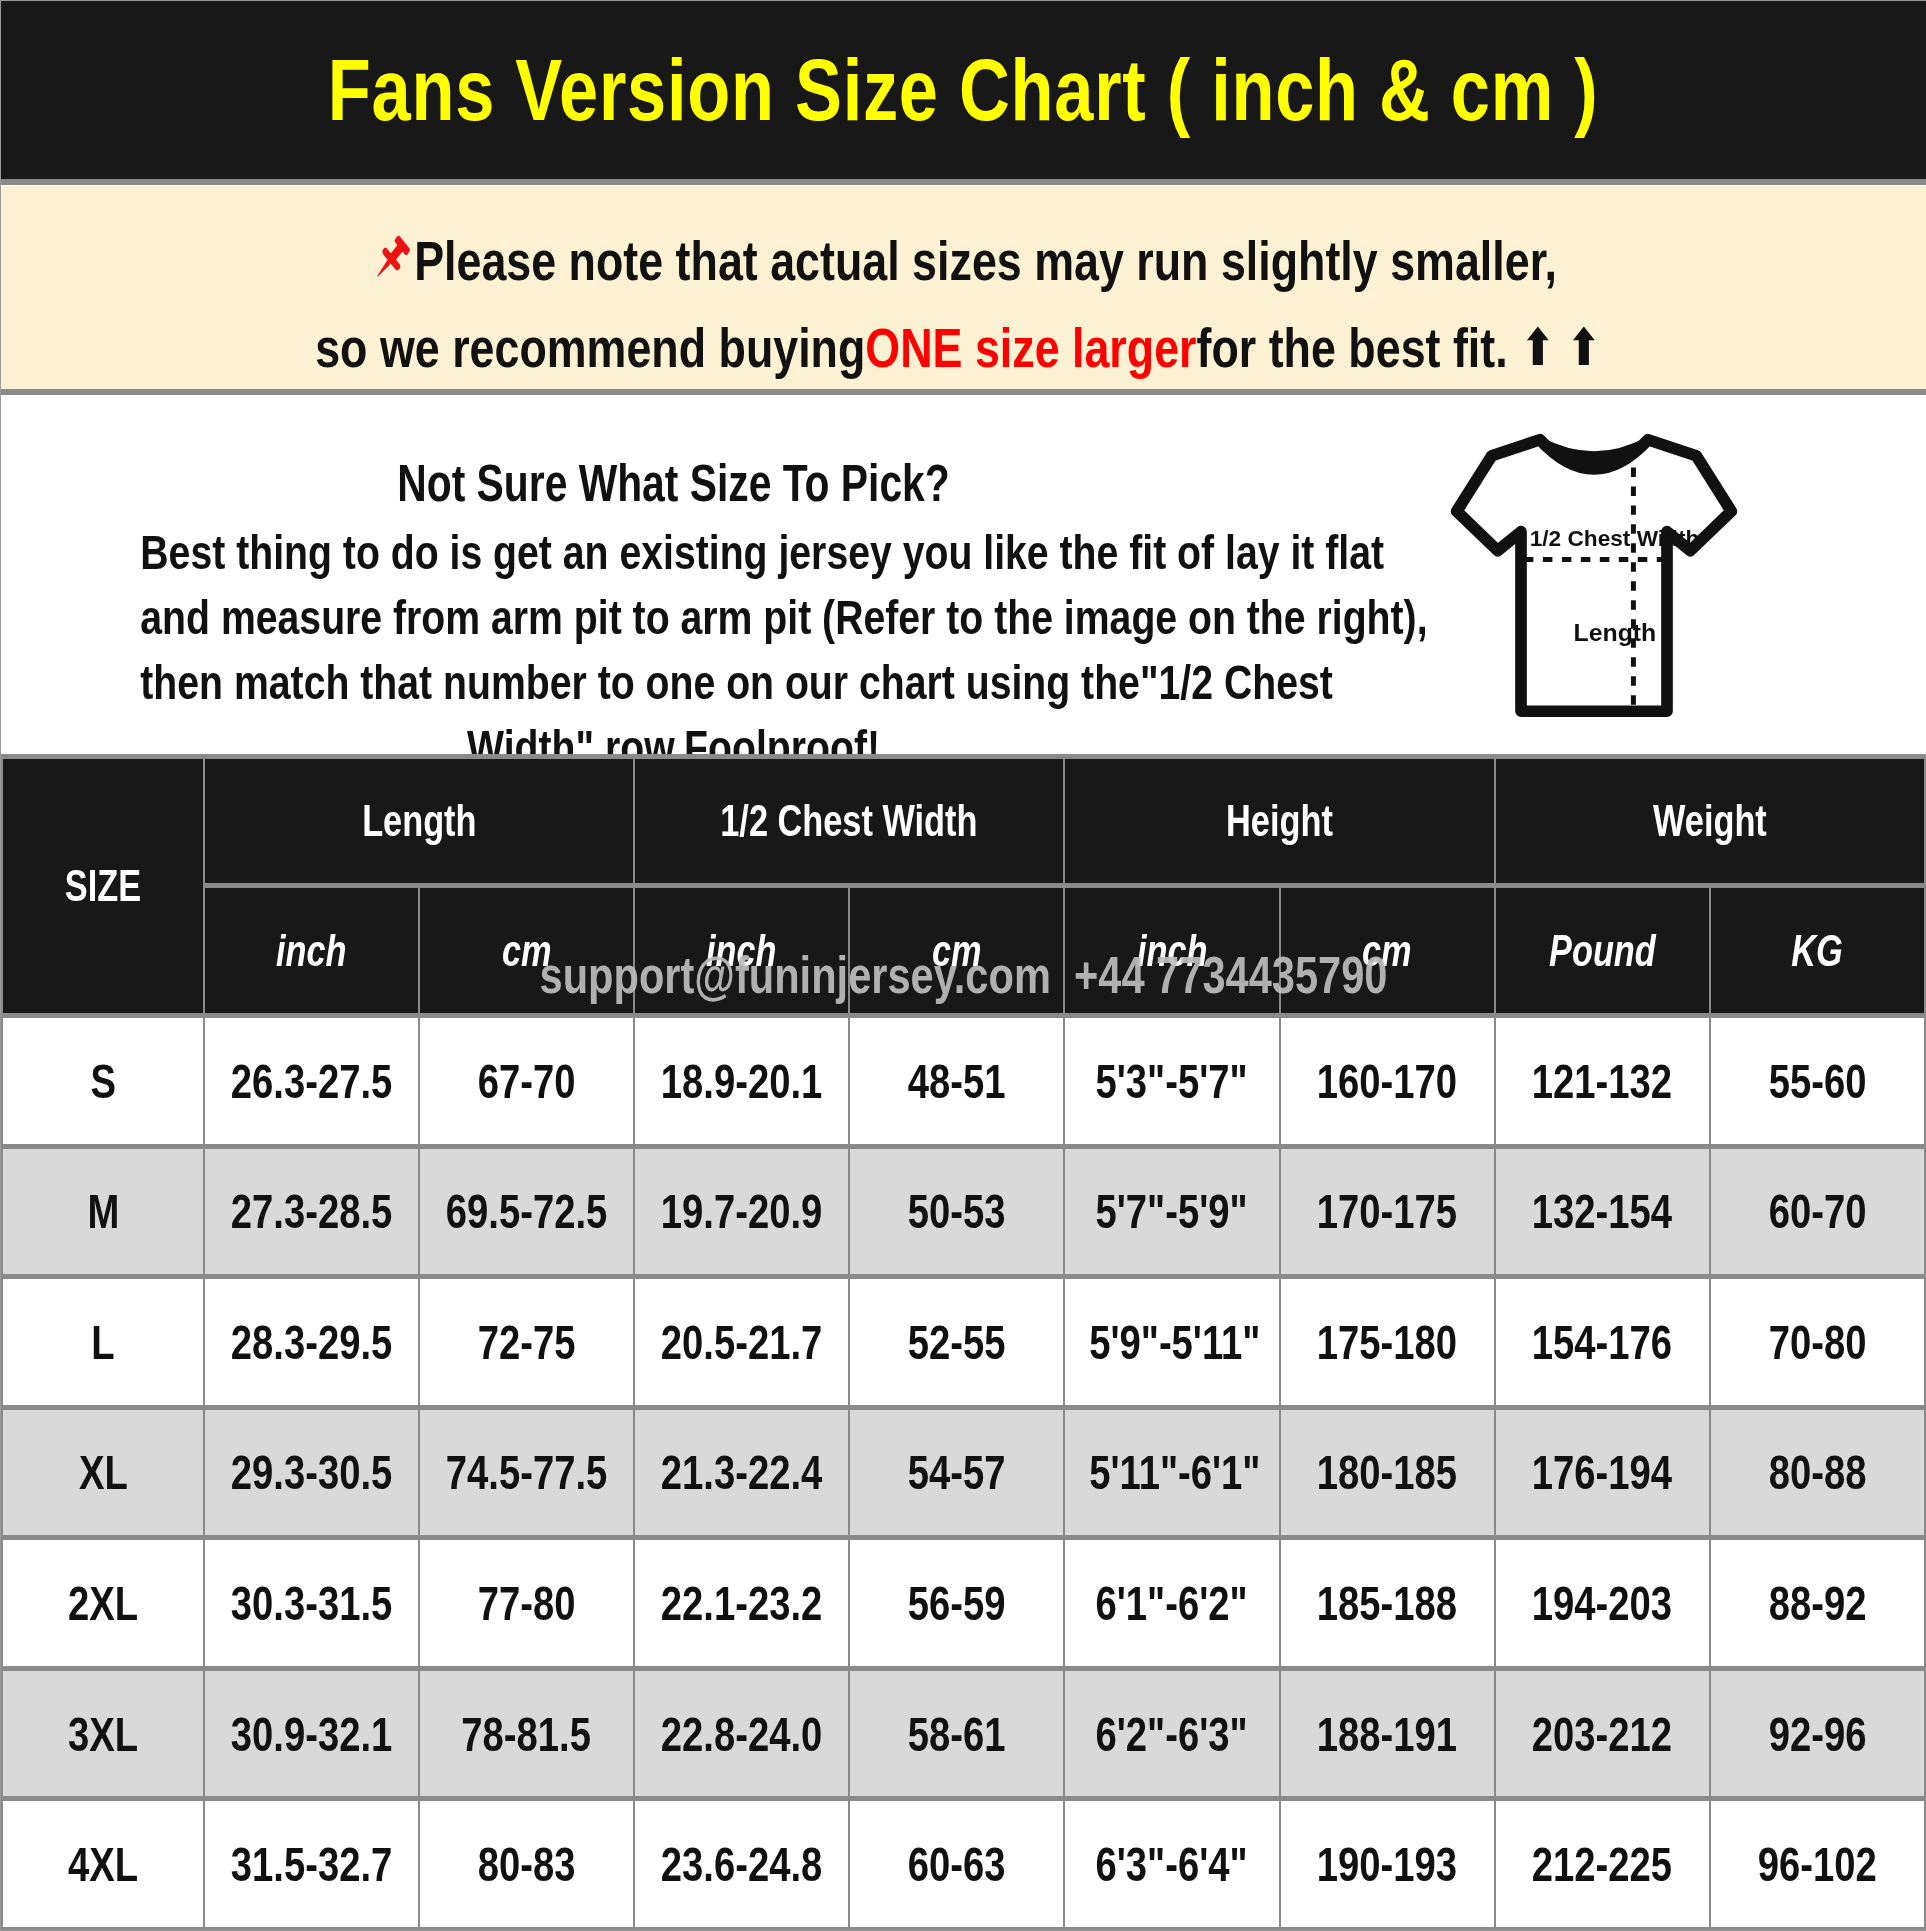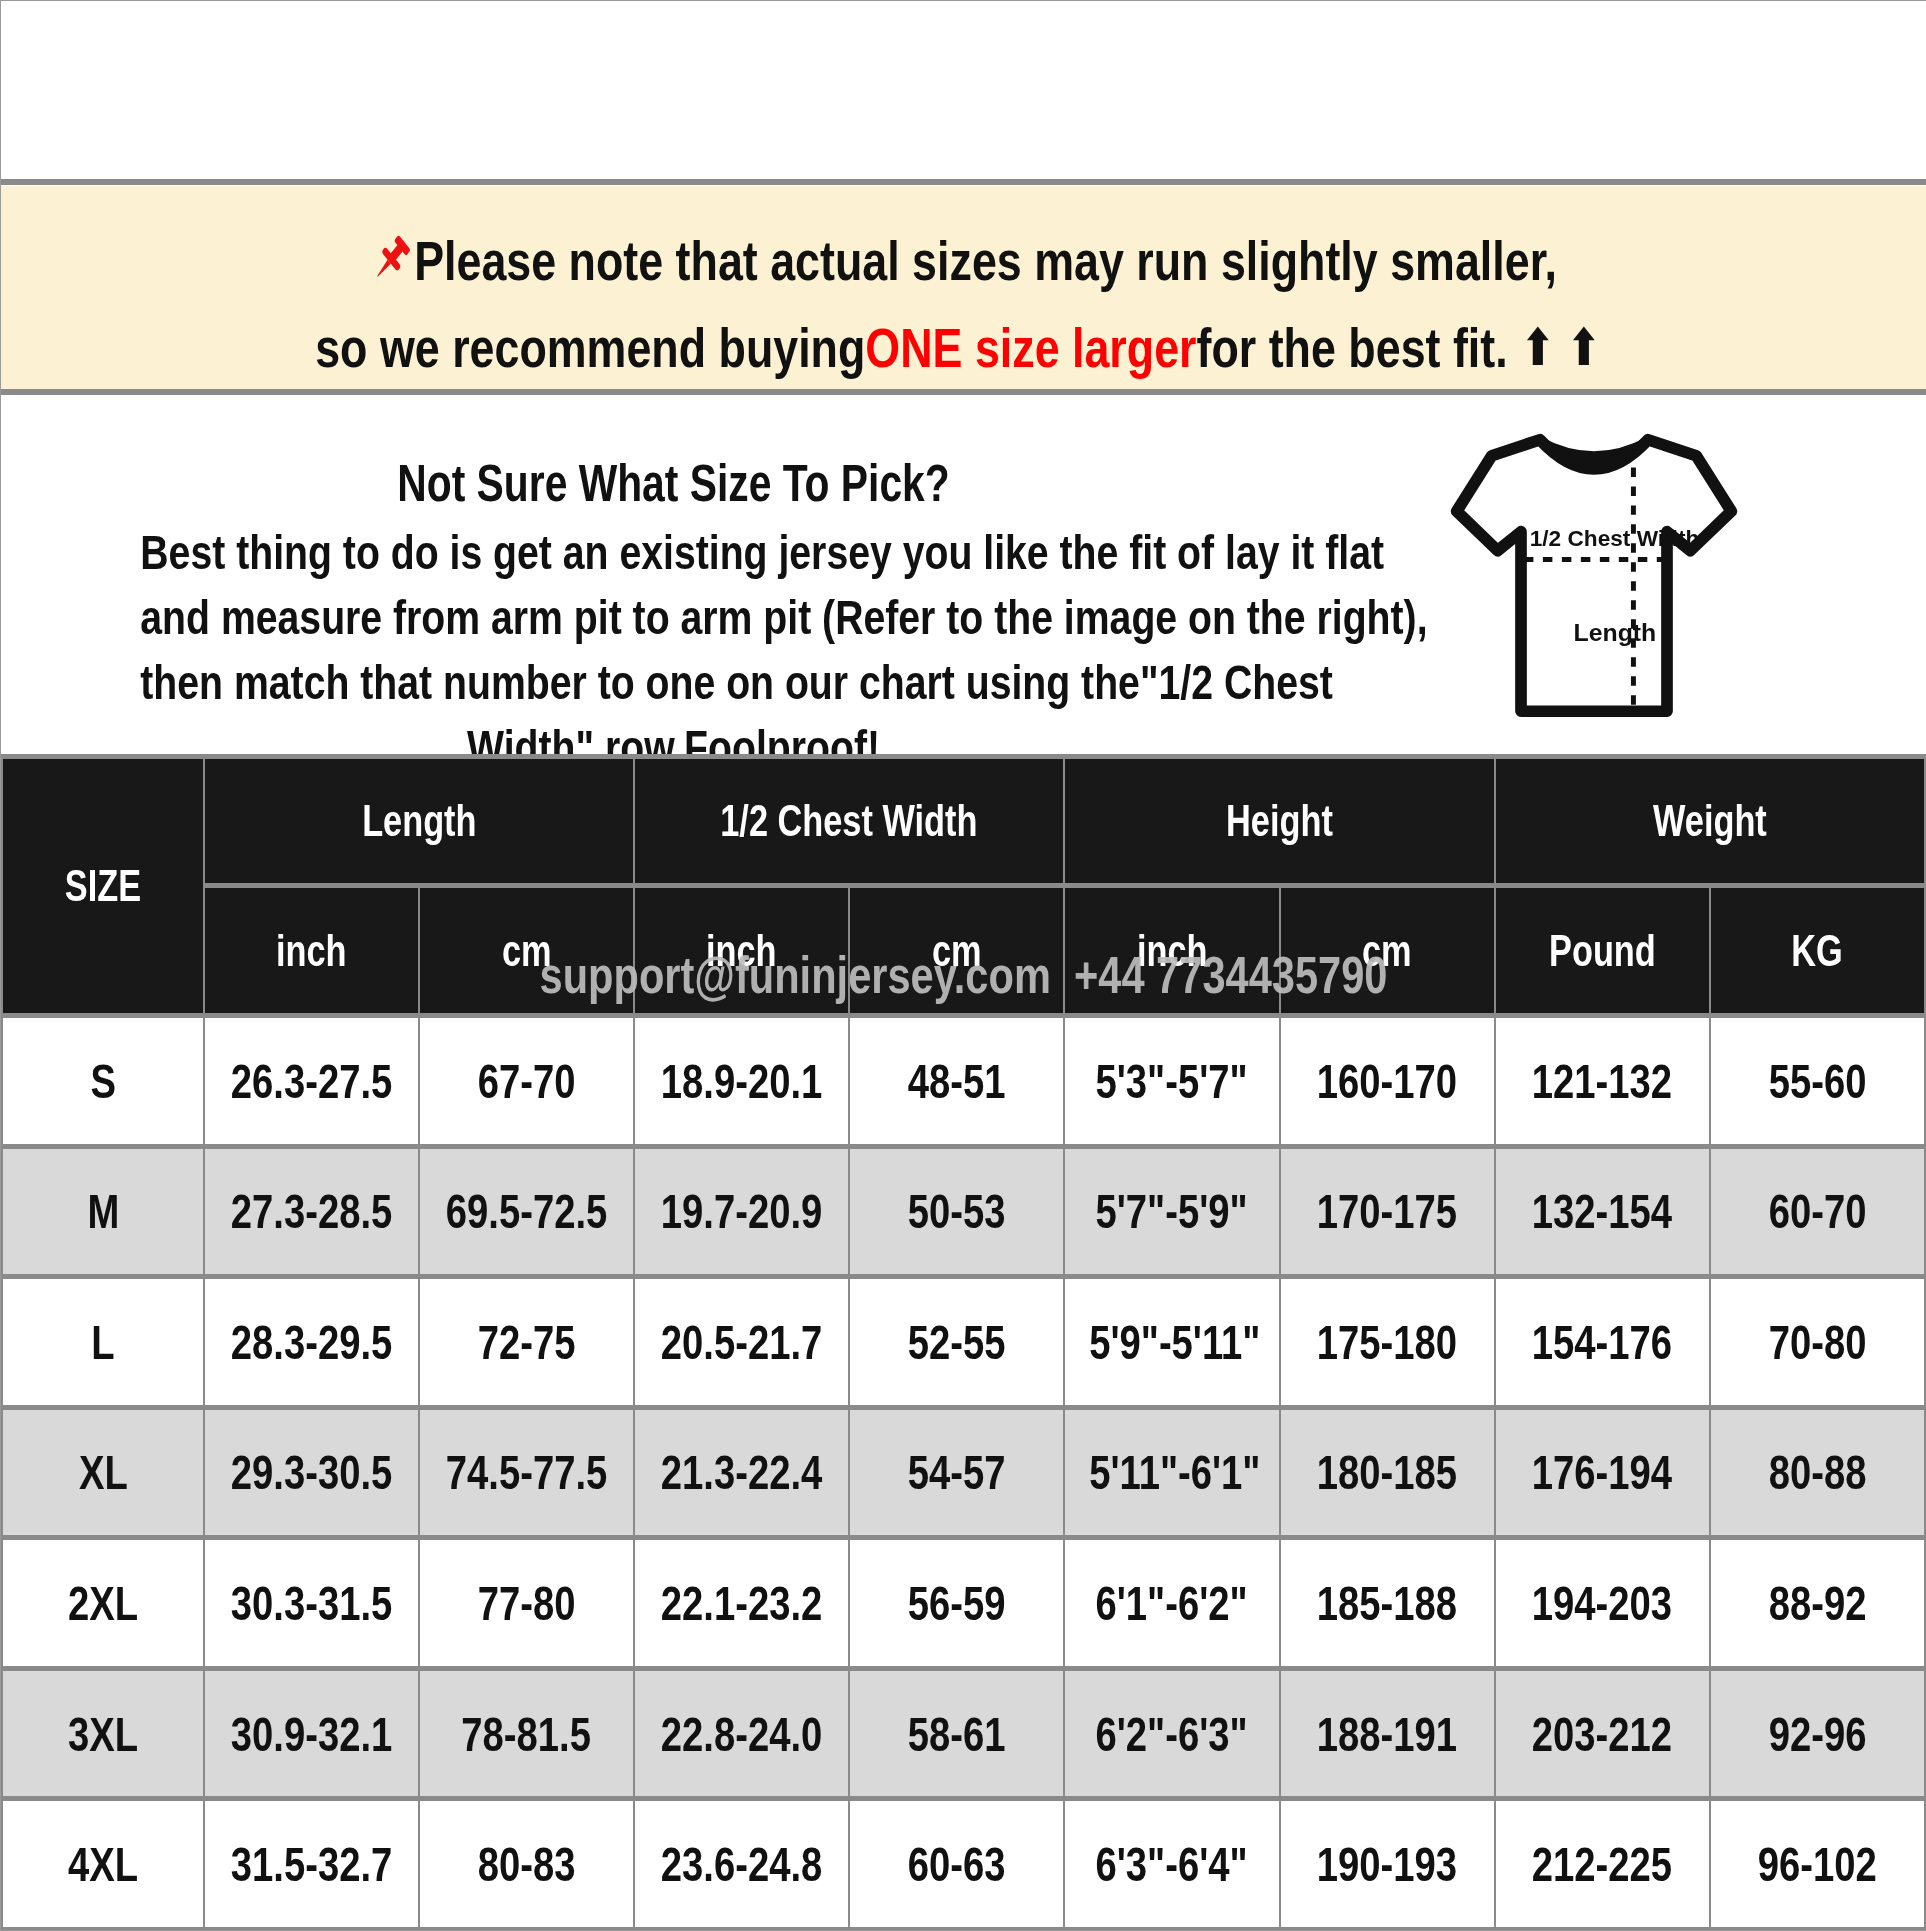--- a/index.html
+++ b/index.html
@@ -45,34 +45,37 @@
   .shirt text{font-family:"Liberation Sans","DejaVu Sans",sans-serif;font-weight:bold;fill:#111;}
 
   
   .sec-table{top:753px;height:1178px;}
   table.size{width:100%;height:100%;border-collapse:collapse;table-layout:fixed;}
   table.size th,table.size td{
     border:2.8px solid #8a8a8a;border-top-width:5.5px;border-bottom-width:5.5px;
     text-align:center;vertical-align:middle;padding:0;overflow:visible;
   }
   table.size th{background:#181818;color:#ffffff;font-size:44px;}
-  tr.hrow1{height:129px;} tr.hrow2{height:130px;}
+  tr.hrow1{height:129px;} tr.hrow2{height:130px;font-style:italic;}
   td.cell{font-size:49px;color:#111;background:#ffffff;}
   tr.alt td.cell{background:#d9d9d9;}
   col.c-size{width:10.5%;}
 
   
   .watermark{position:absolute;left:0;right:0;top:944px;z-index:6;text-align:center;
              font-size:52px;color:#bdbdbd;opacity:0.92;pointer-events:none;}
 </style>
 </head>
 <body>
 
 <div id="canvas">
 
+  <div class="sec sec-header">
+    <div class="title sqz">Fans Version Size Chart ( inch &amp; cm )</div>
+  </div>
 
   <div class="sec divider div1"></div>
 
   <div class="sec sec-note">
     <div class="note-line sqz">
       <svg class="pin" viewBox="0 0 64 64" aria-hidden="true">
         <g transform="rotate(45 32 30)" fill="#ee1111">
           <rect x="19" y="2" width="26" height="10" rx="3"></rect>
           <rect x="26.5" y="10" width="11" height="17"></rect>
           <rect x="15" y="26" width="34" height="9" rx="4.5"></rect>

